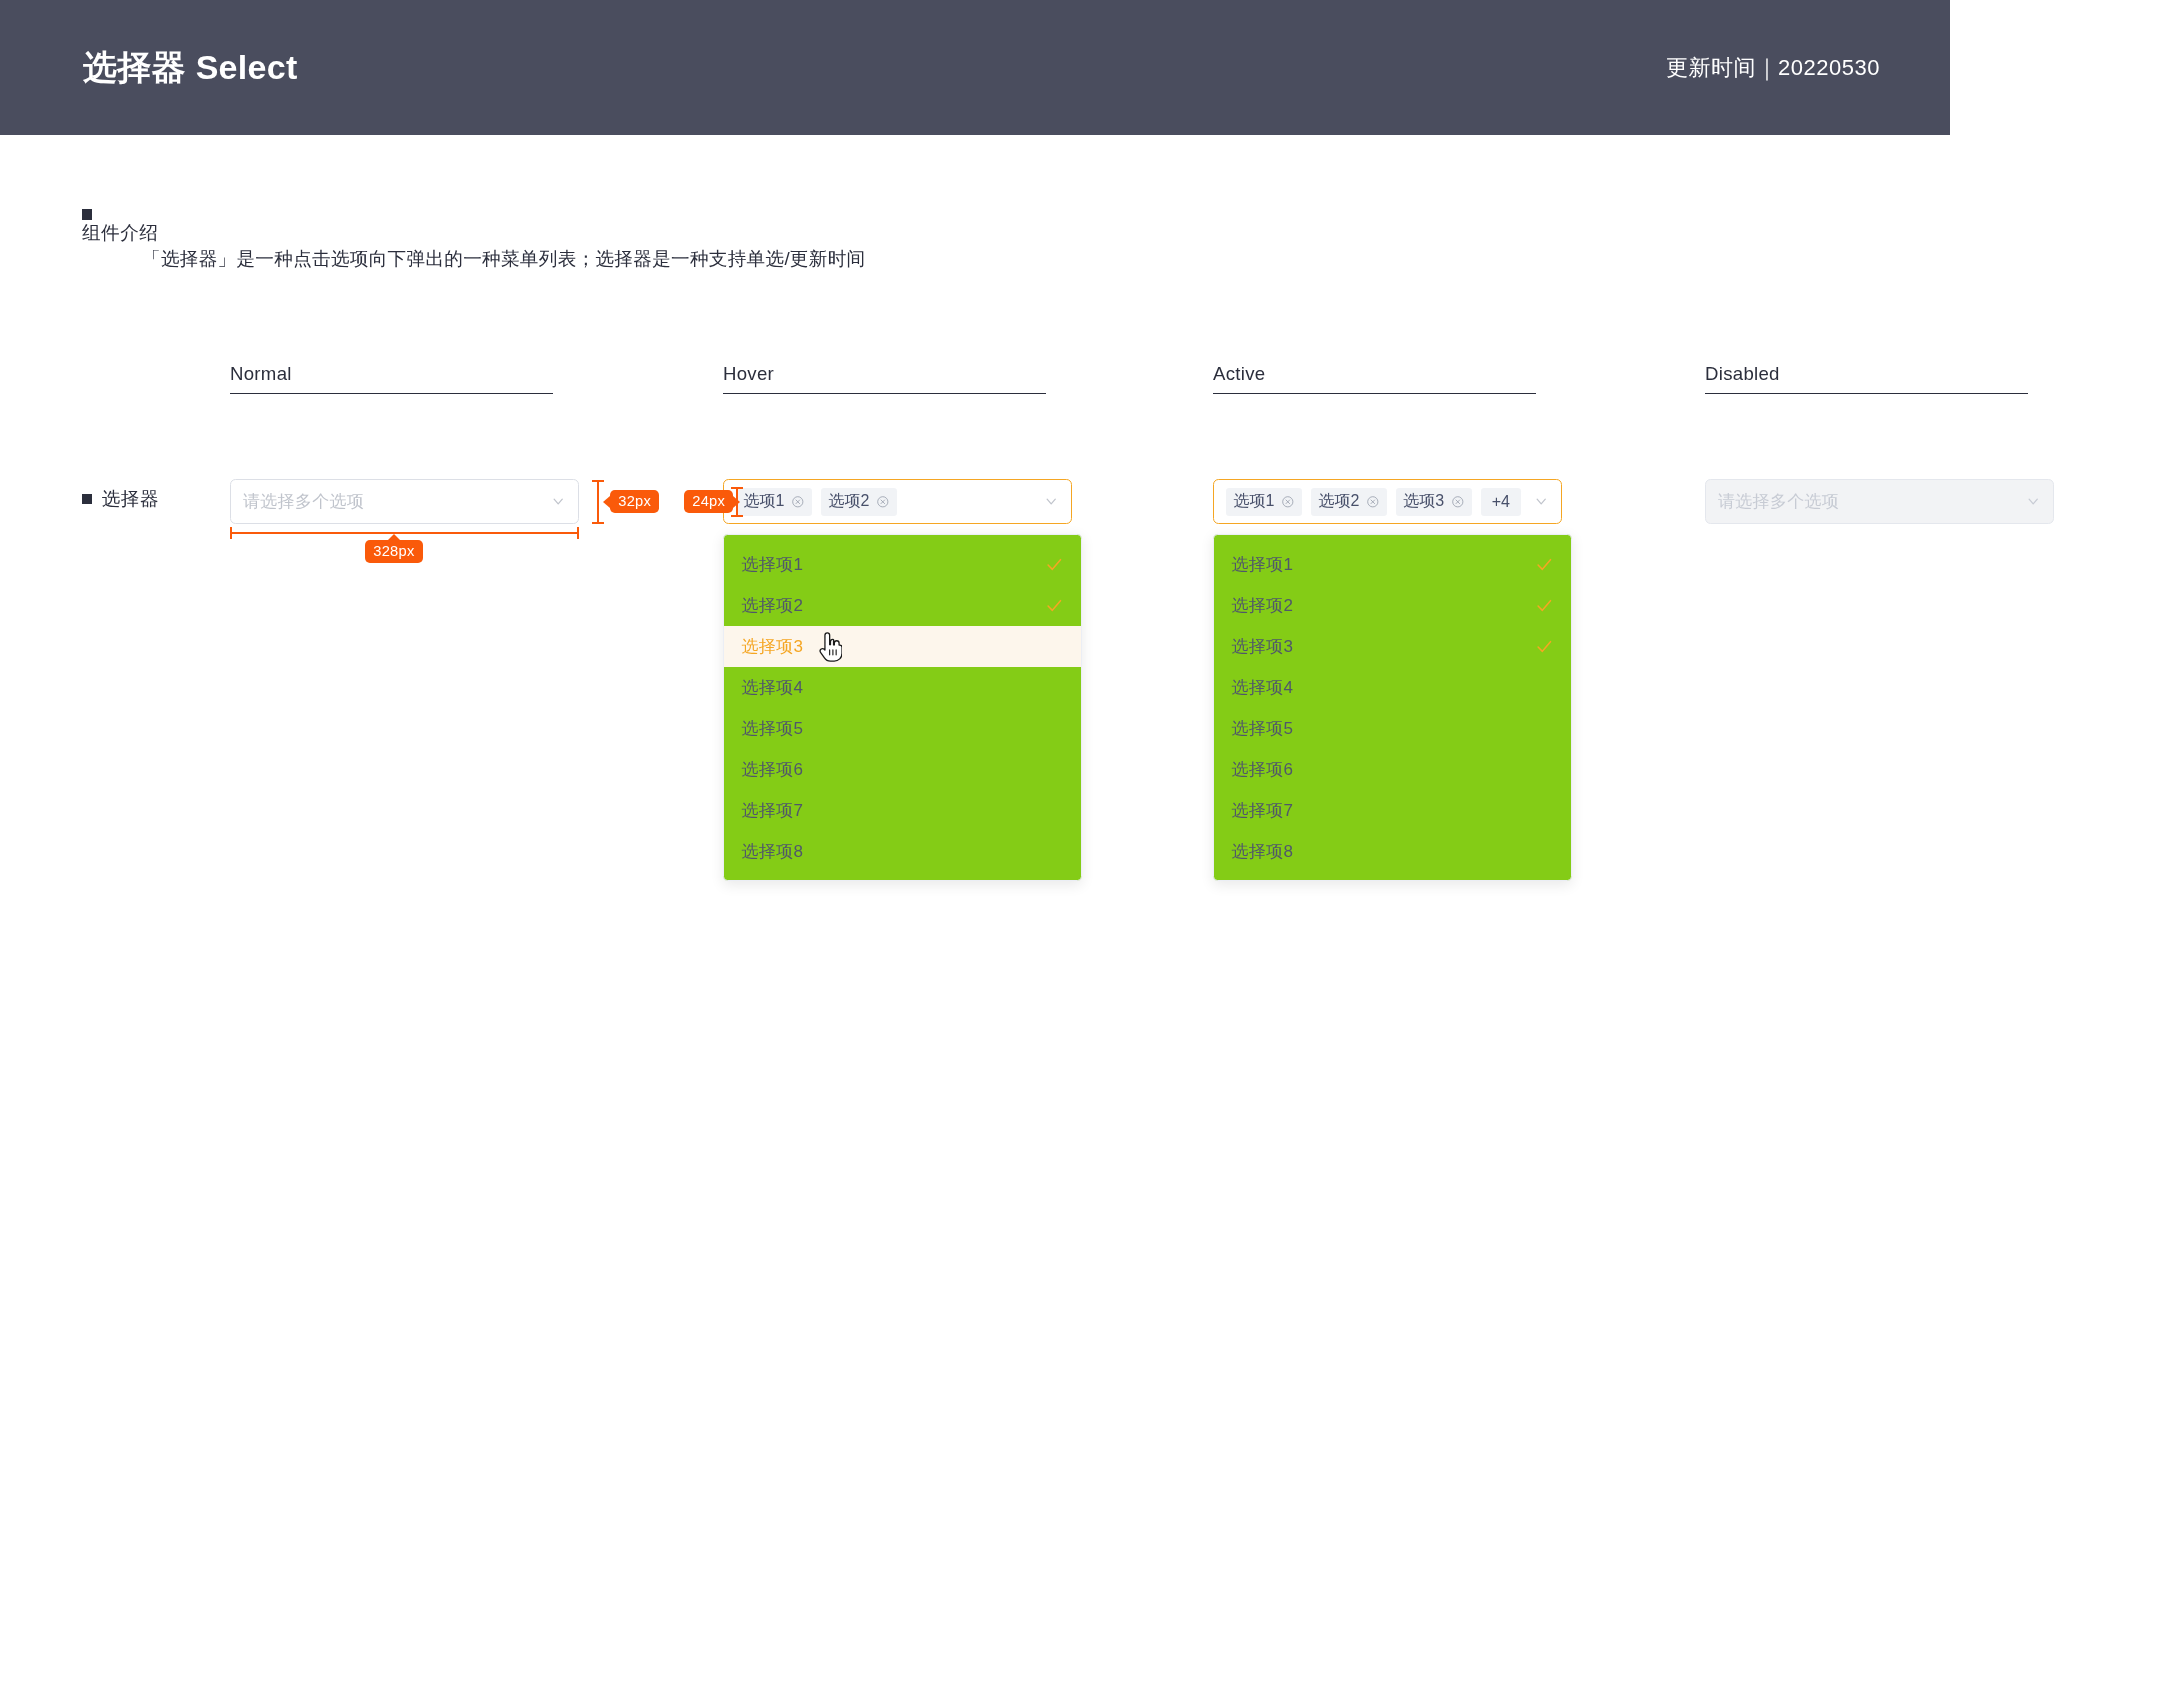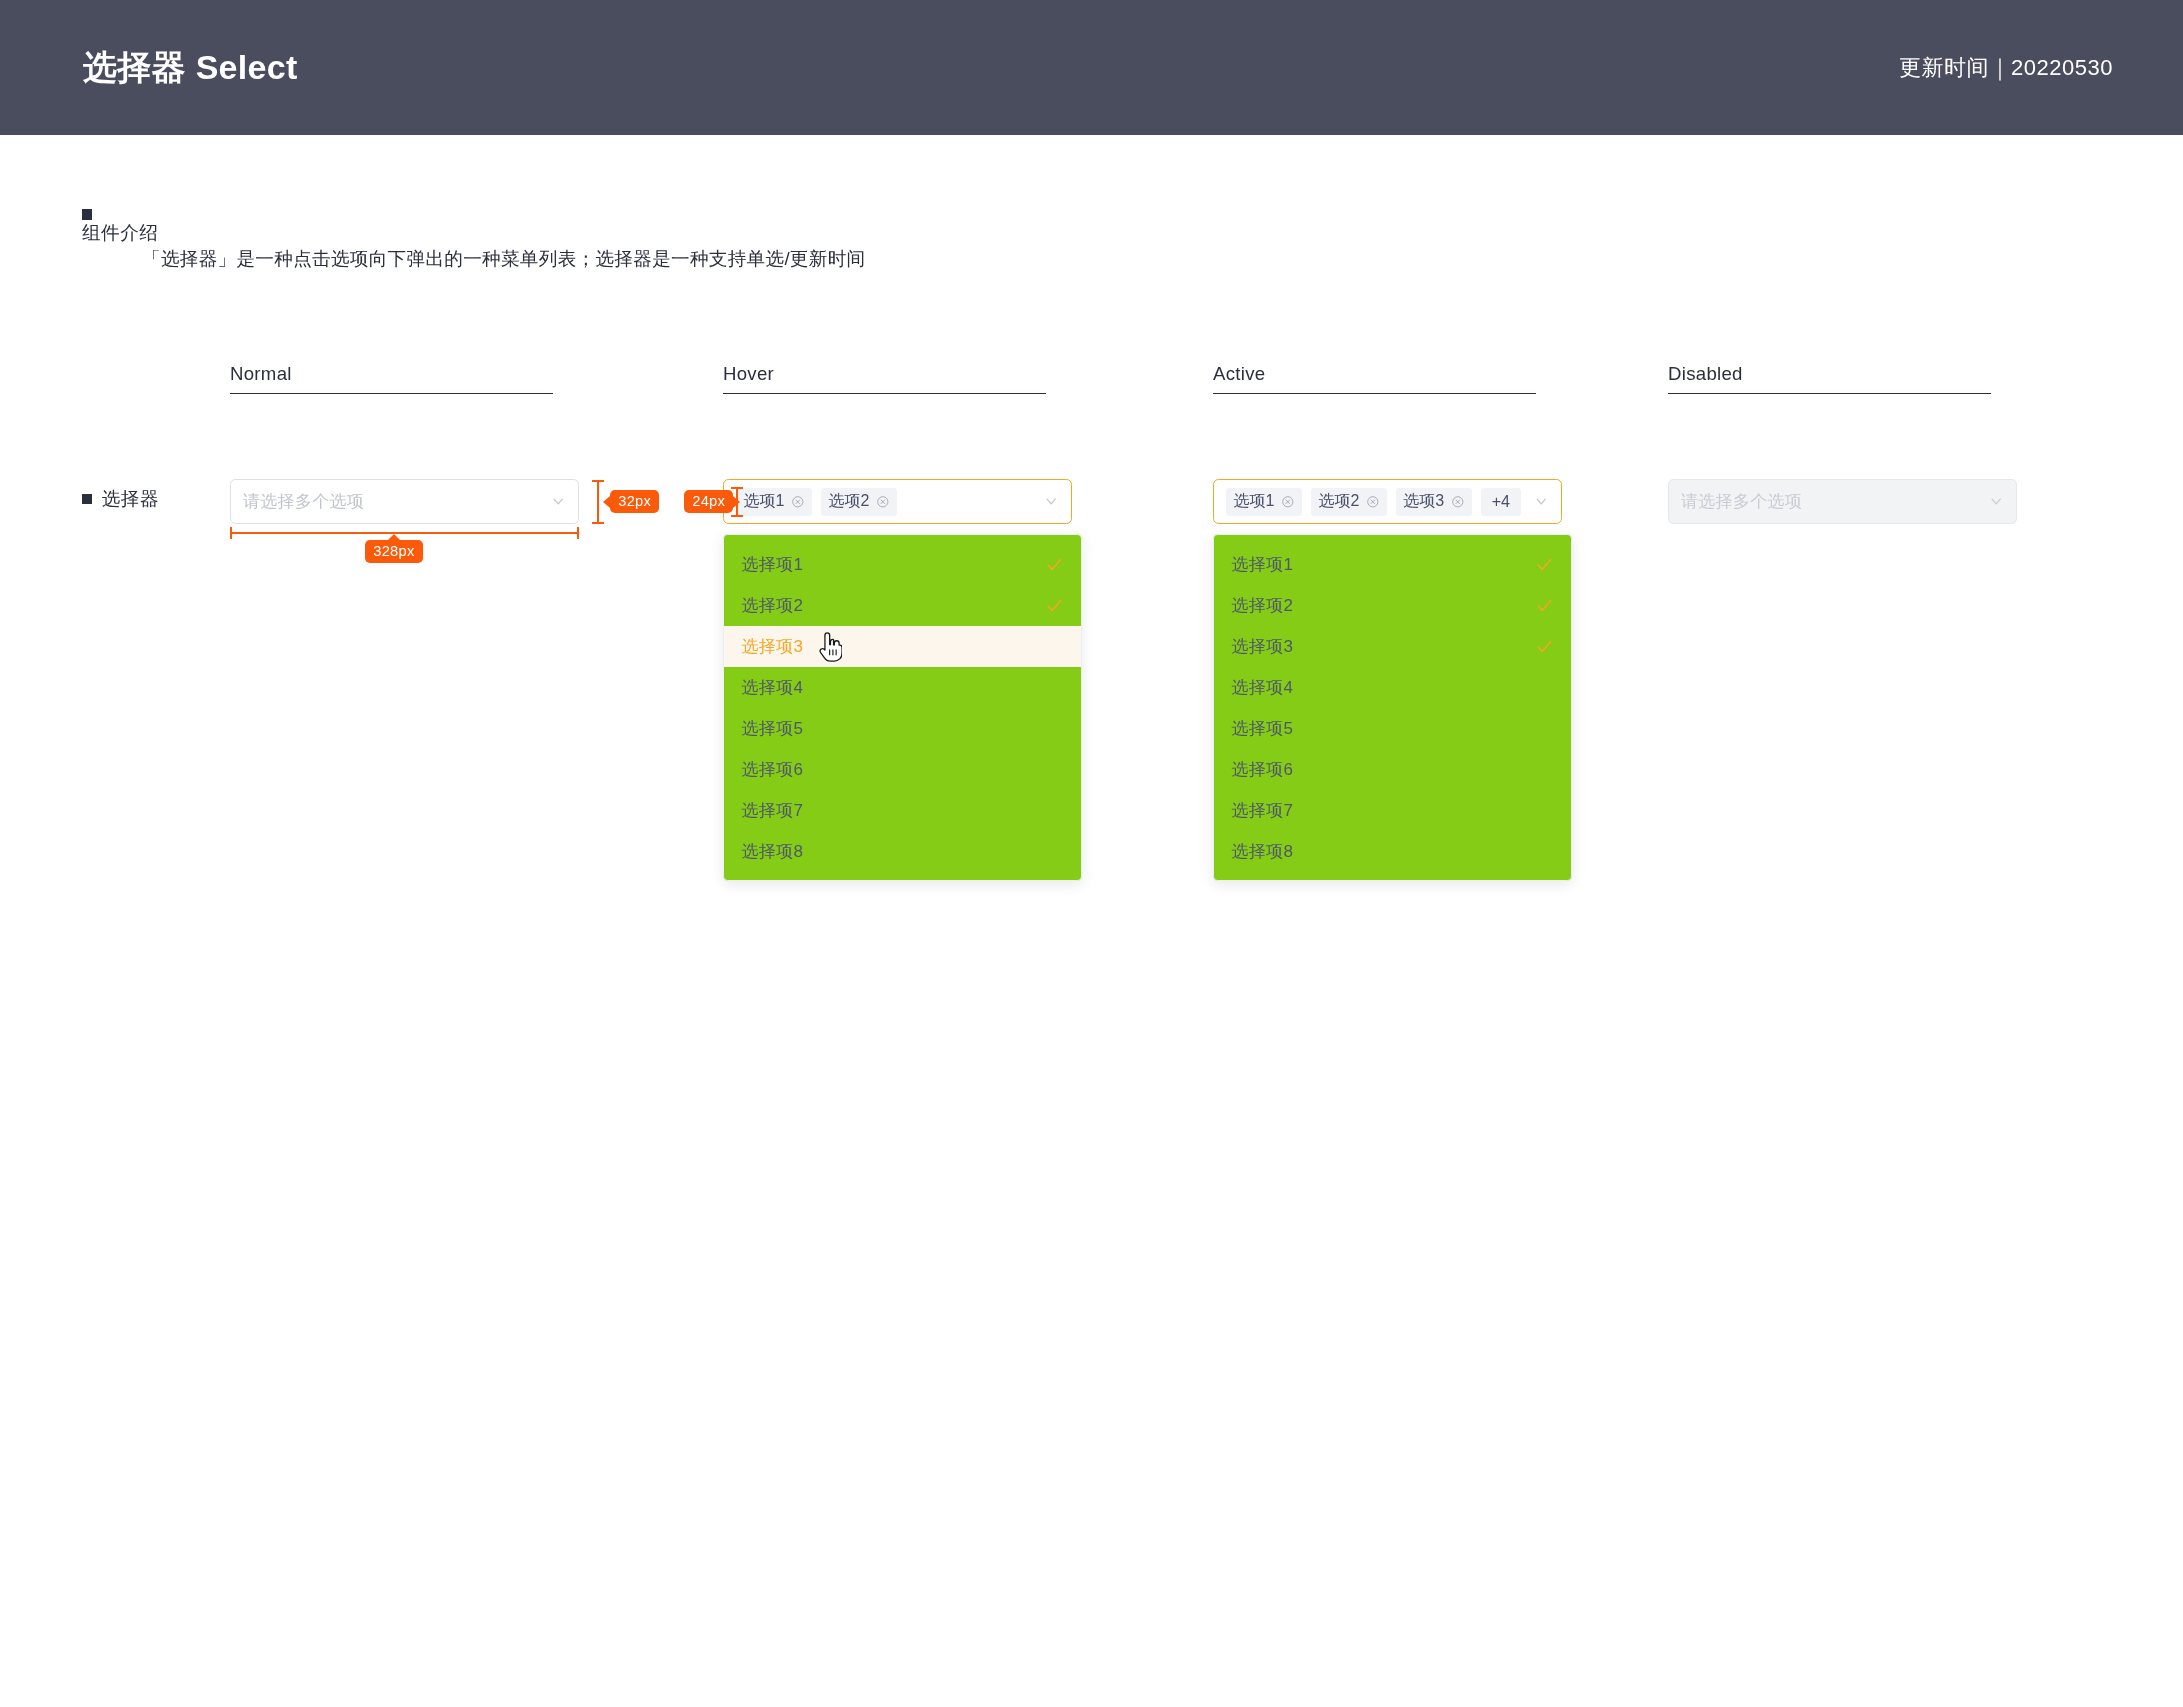--- a/index.html
+++ b/index.html
@@ -9,21 +9,21 @@
     height: 1707px;
     background: #ffffff;
     font-family: "Liberation Sans", "DejaVu Sans", sans-serif;
     -webkit-font-smoothing: antialiased;
   }
 
   
   .page-header {
     position: absolute;
     left: 0; top: 0;
-    width: 2183px;
+    width: 1950px;
     height: 135px;
     background: #4A4D5E;
     display: flex;
     align-items: center;
     justify-content: space-between;
     padding: 0 70px 0 83px;
   }
   .header-title {
     color: #ffffff;
     font-size: 34px;
@@ -101,21 +101,21 @@
   }
   .col-header .ch-rule {
     height: 1.6px;
     background: #2B2E3C;
     width: 100%;
   }
 
   .col-1 { left: 230px; }
   .col-2 { left: 723px; }
   .col-3 { left: 1213px; }
-  .col-4 { left: 1668px; }
+  .col-4 { left: 1705px; }
 
   
   .select-col {
     position: absolute;
     top: 479px;
     width: 307px;
   }
 
   
   .select-box {

